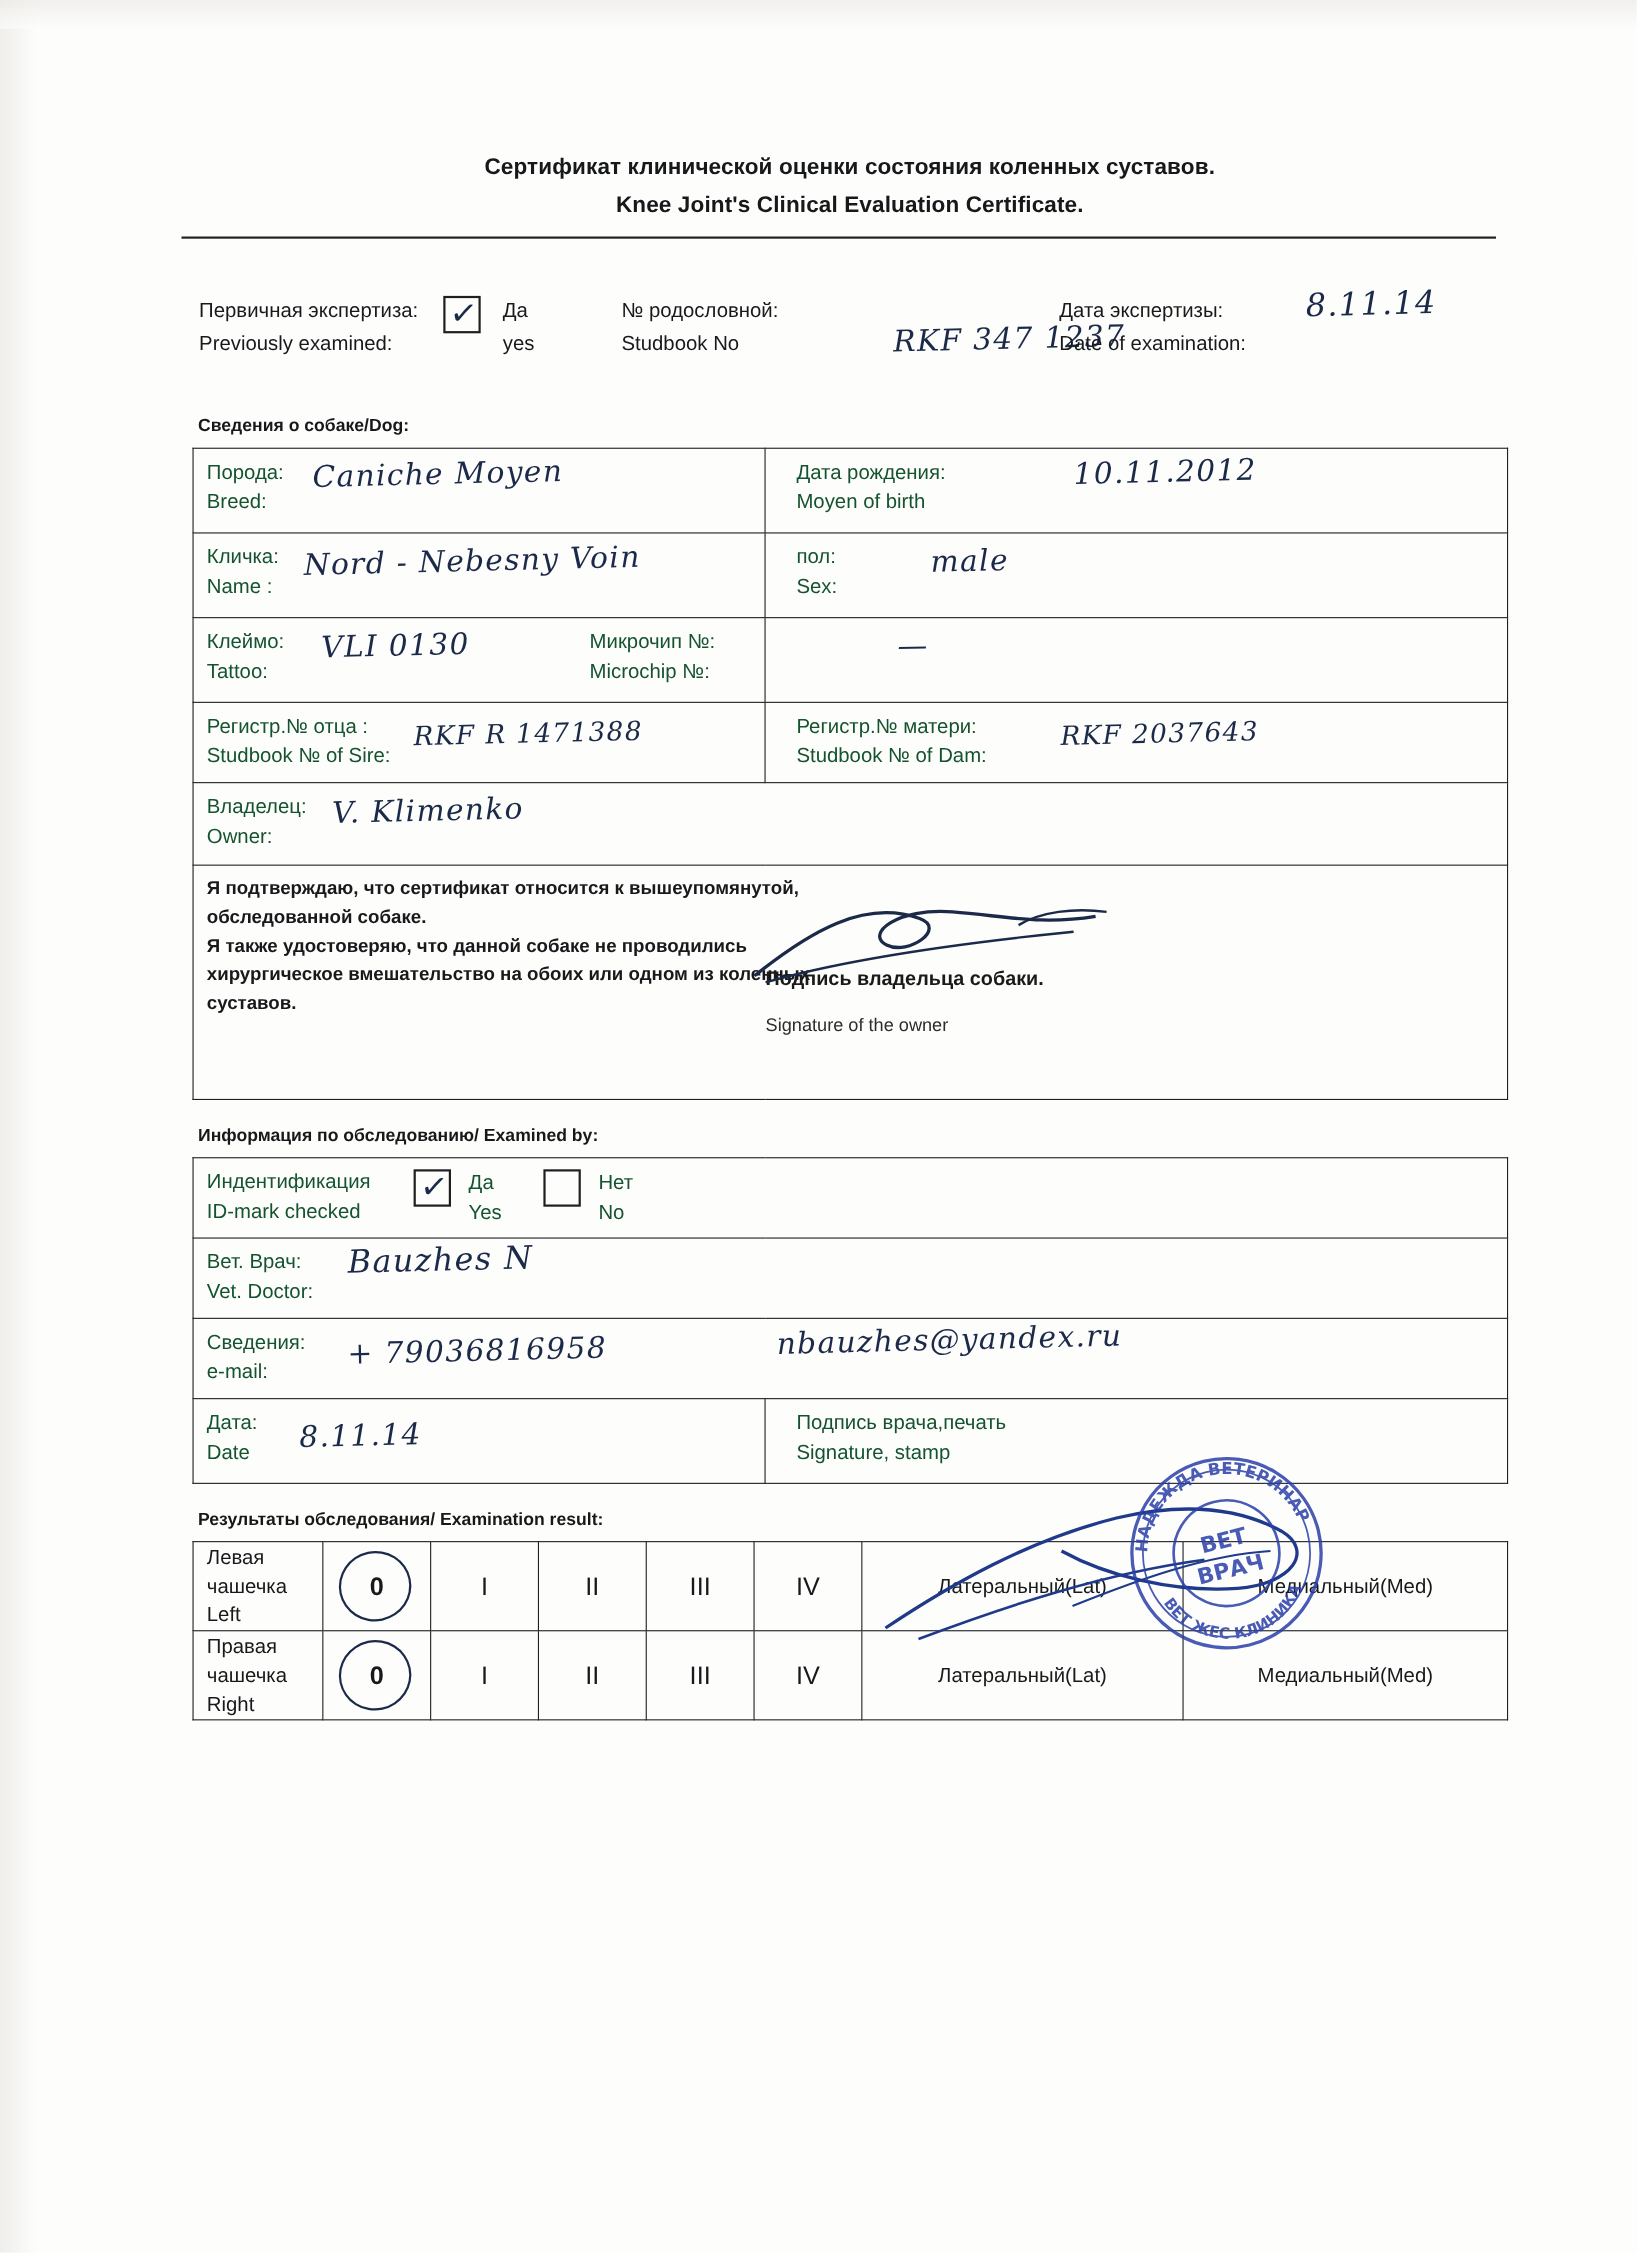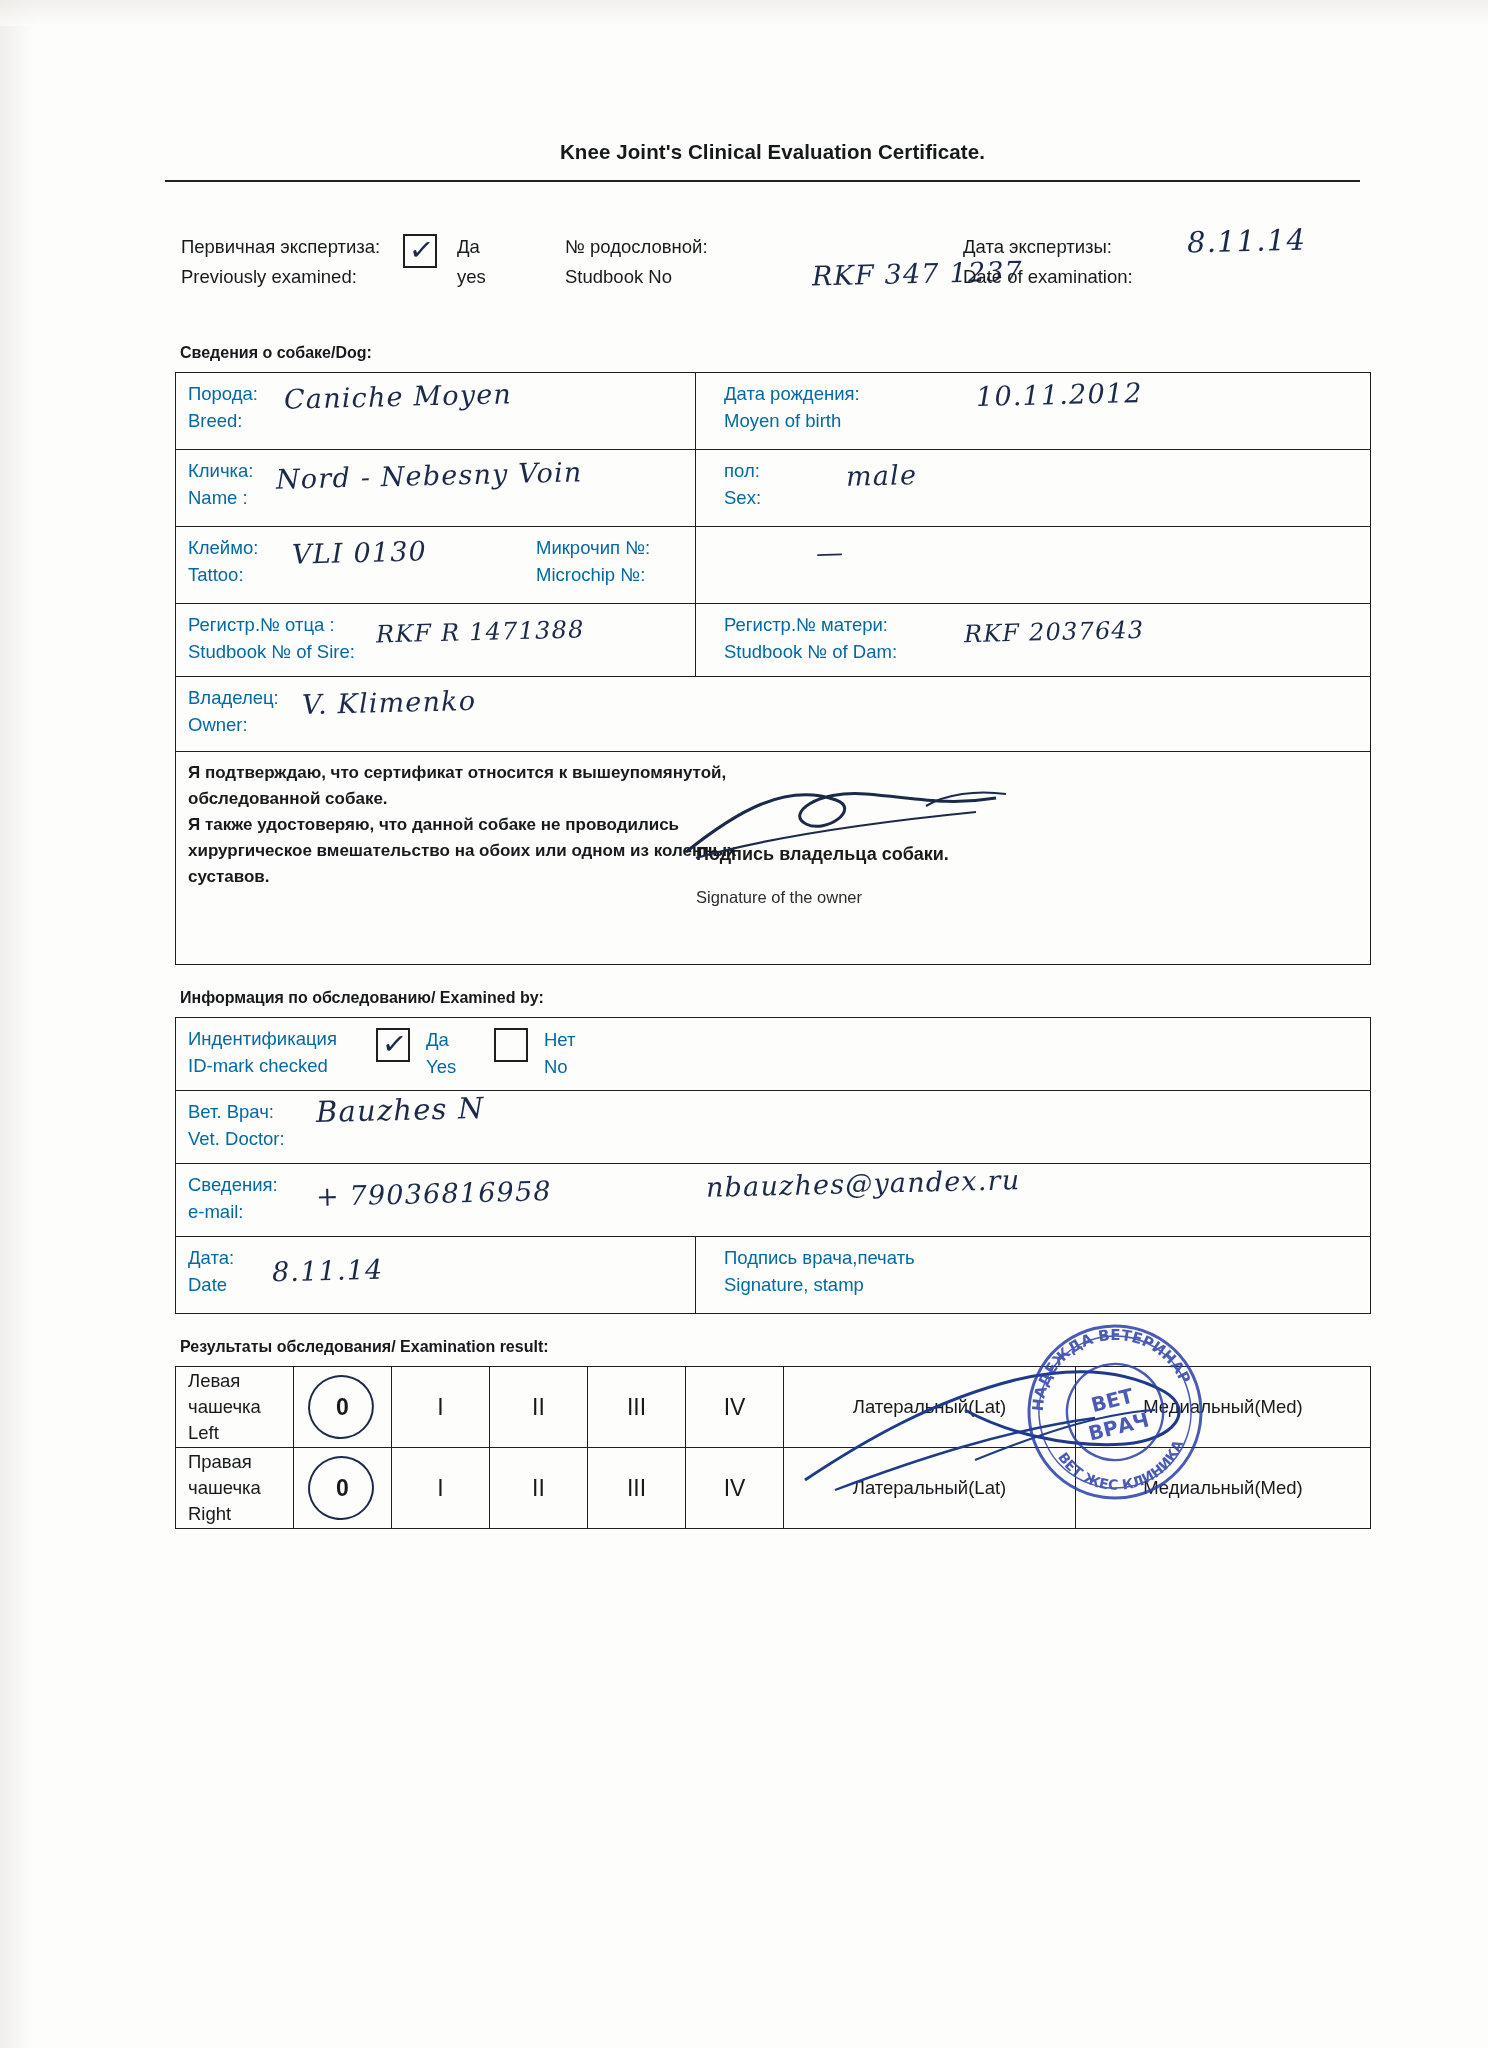--- a/index.html
+++ b/index.html
@@ -113,21 +113,21 @@
     vertical-align: top;
   }
   .cell {
     position: relative;
     padding: 7px 0 7px 12px;
     min-height: 44px;
   }
   .lbl2 {
     font-size: 18.5px;
     line-height: 27px;
-    color: #0369a1;
+    color: #14532d;
     display: inline-block;
     vertical-align: top;
   }
   .val {
     position: absolute;
     white-space: nowrap;
   }
 
   .confirm-text {
     font-size: 17px;
@@ -199,20 +199,21 @@
 </head>
 <body>
 
 <div class="page">
   <div class="scan-edge-left"></div>
   <div class="scan-edge-top"></div>
 
   <div class="content">
 
     <div class="title-block">
+      <div class="title-ru">Сертификат клинической оценки состояния коленных суставов.</div>
       <div class="title-en">Knee Joint's Clinical Evaluation Certificate.</div>
     </div>
     <div class="rule"></div>
 
     <div class="row-top">
       <div class="abs two-line" style="left:6px; top:4px;">
         <div class="lbl">Первичная  экспертиза:</div>
         <div class="lbl">Previously examined:</div>
       </div>
 

